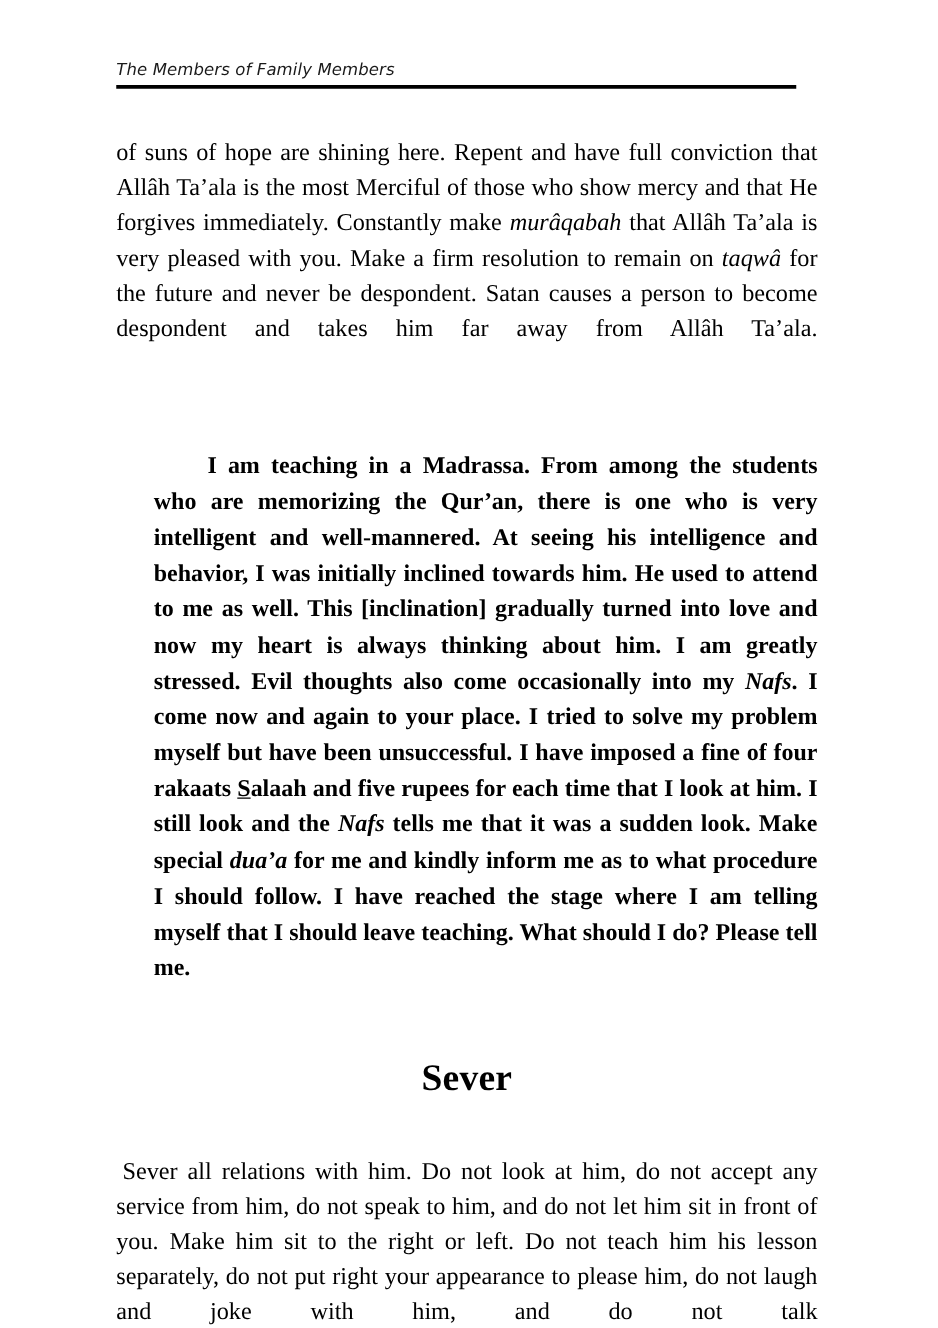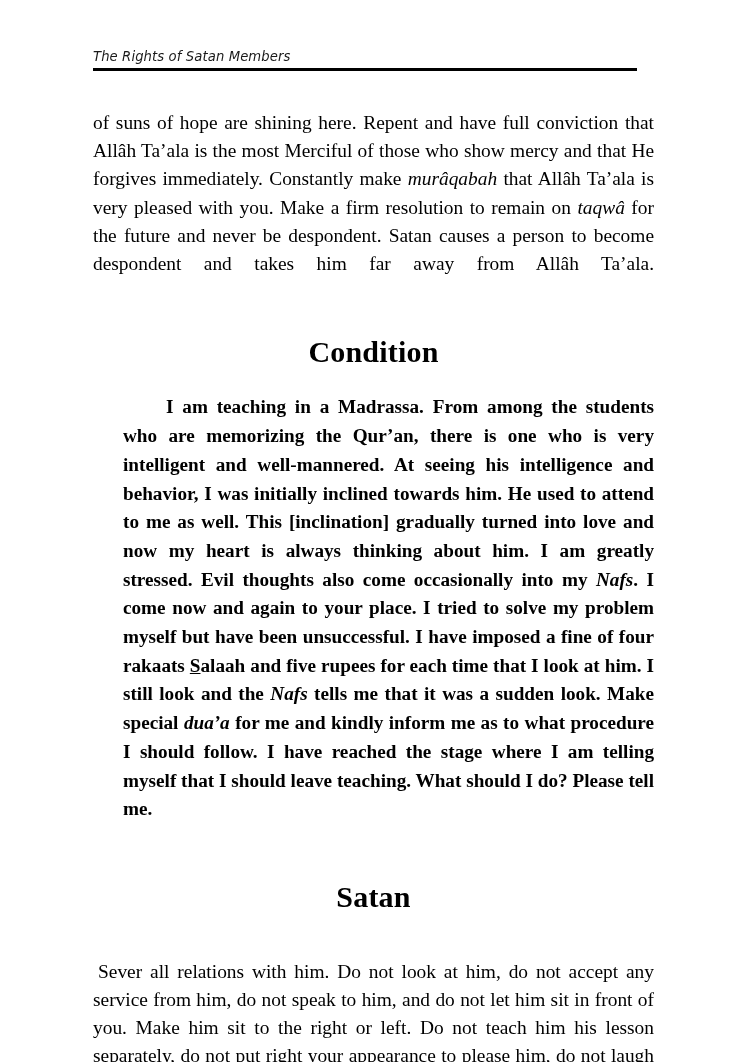--- a/index.html
+++ b/index.html
@@ -118,39 +118,38 @@
     font-size: 19px;
     color: #000000;
   }
 </style>
 </head>
 <body>
 
 <div class="page">
 
   <div class="running-head">
-    <span class="running-head-text">The Rights of Satan Members</span>
+    <span class="running-head-text">The Members of Family Members</span>
   </div>
   <div class="head-rule"></div>
 
   <div class="content">
 
     <p class="body-text regular"><span>of suns of hope are shining here. Repent and have full conviction that Allâh Ta’ala is the most Merciful of those who show mercy and that He forgives immediately. Constantly make </span><em class="it">murâqabah</em><span> that Allâh Ta’ala is very pleased with you. Make a firm resolution to remain on </span><em class="it">taqwâ</em><span> for the future and never be despondent. Satan causes a person to become despondent and takes him far away from Allâh Ta’ala.</span></p>
 
     <div class="gap-before-condition"></div>
 
-    <h2 class="section-heading">Condition</h2>
 
     <div class="gap-after-condition"></div>
 
     <p class="body-text bold indent-large"><span>I am teaching in a Madrassa. From among the students who are memorizing the Qur’an, there is one who is very intelligent and well-mannered. At seeing his intelligence and behavior, I was initially inclined towards him. He used to attend to me as well. This [inclination] gradually turned into love and now my heart is always thinking about him. I am greatly stressed. Evil thoughts also come occasionally into my </span><em class="it">Nafs</em><span>. I come now and again to your place. I tried to solve my problem myself but have been unsuccessful. I have imposed a fine of four rakaats </span><span class="underline-letter">S</span><span>alaah and five rupees for each time that I look at him. I still look and the </span><em class="it">Nafs</em><span> tells me that it was a sudden look. Make special </span><em class="it">dua’a</em><span> for me and kindly inform me as to what procedure I should follow. I have reached the stage where I am telling myself that I should leave teaching. What should I do? Please tell me.</span></p>
 
     <div class="gap-before-answer"></div>
 
-    <h2 class="section-heading">Satan</h2>
+    <h2 class="section-heading">Sever</h2>
 
     <div class="gap-after-answer"></div>
 
     <p class="body-text regular indent-small"><span>Sever all relations with him. Do not look at him, do not accept any service from him, do not speak to him, and do not let him sit in front of you. Make him sit to the right or left. Do not teach him his lesson separately, do not put right your appearance to please him, do not laugh and joke with him, and do not talk</span></p>
 
   </div>
 
 
 </div>
 

